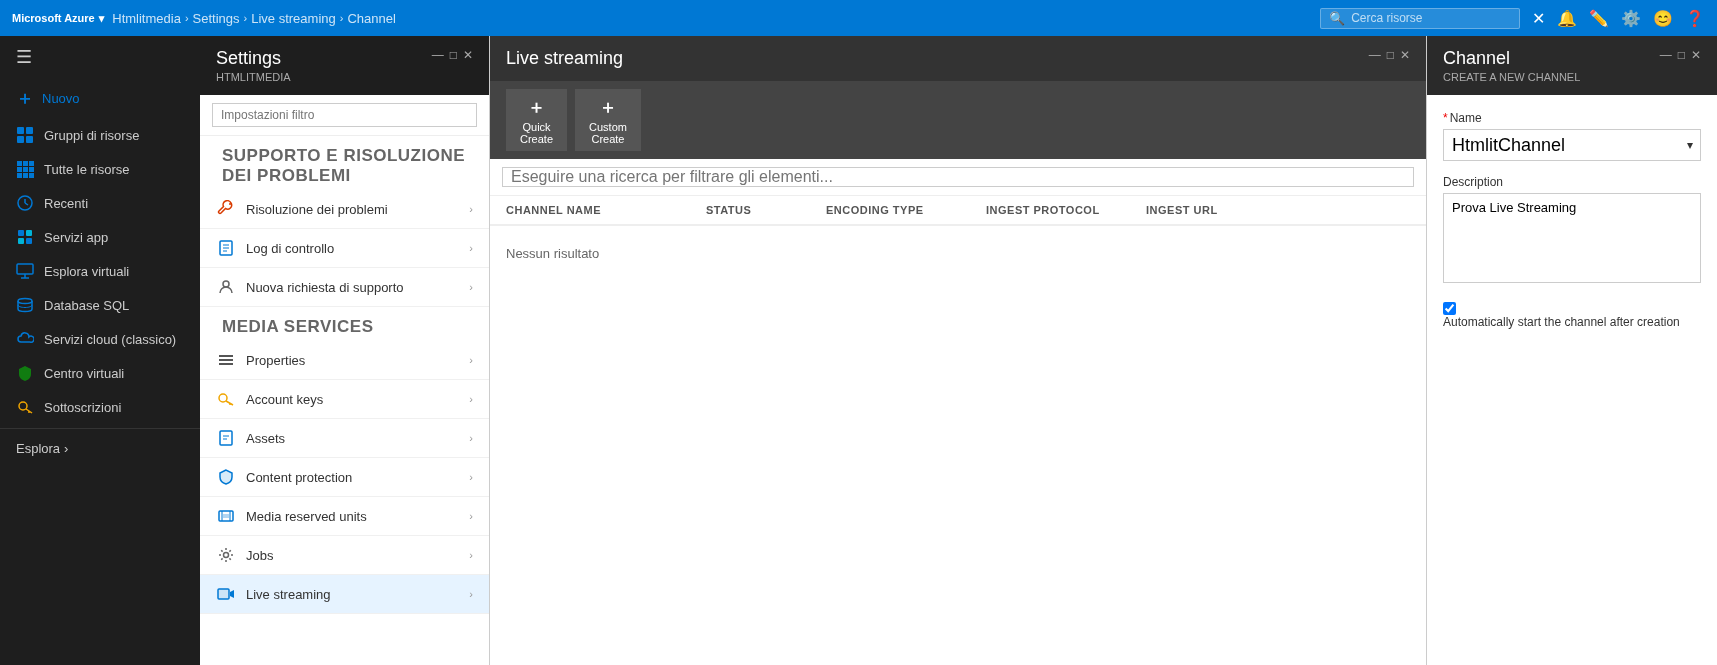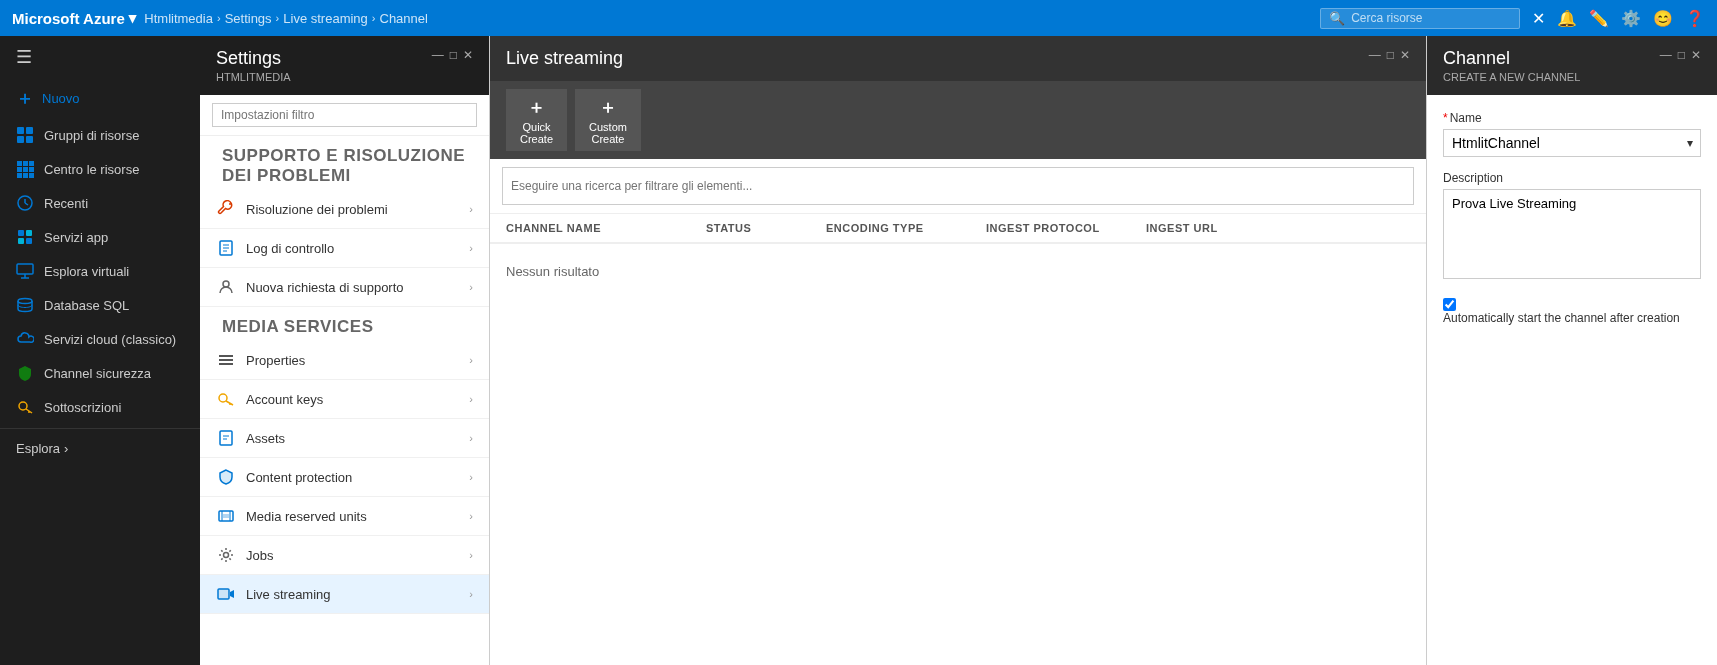--- a/index.html
+++ b/index.html
@@ -3,21 +3,21 @@
   <meta charset="utf-8">
   <style>
     * { box-sizing: border-box; margin: 0; padding: 0; }
     body { font-family: 'Segoe UI', Arial, sans-serif; font-size: 13px; background: #1a1a1a; color: #333; overflow: hidden; }
 
     
     .top-bar {
       display: flex; align-items: center; height: 36px;
       background: #0078d4; color: white; padding: 0 12px; gap: 8px;
     }
-    .top-bar-brand { font-size: 15px; font-weight: 600; color: white; display: flex; align-items: center; gap: 4px; }
+    .top-bar-brand { font-size: 11px; font-weight: 600; color: white; display: flex; align-items: center; gap: 4px; }
     .top-bar-brand span { color: #fff; }
     .breadcrumb { display: flex; align-items: center; gap: 4px; font-size: 13px; color: #cce4f7; flex: 1; }
     .breadcrumb-sep { color: #cce4f7; font-size: 11px; }
     .top-bar-right { display: flex; align-items: center; gap: 12px; }
     .search-box {
       display: flex; align-items: center; background: rgba(255,255,255,0.15);
       border: 1px solid rgba(255,255,255,0.3); border-radius: 2px;
       padding: 2px 8px; gap: 6px; width: 200px;
     }
     .search-box input { background: none; border: none; outline: none; color: white; font-size: 12px; width: 150px; }
@@ -91,22 +91,22 @@
     .toolbar { background: #444; padding: 8px 16px; display: flex; gap: 8px; }
     .toolbar-btn {
       display: flex; flex-direction: column; align-items: center; gap: 2px;
       background: #555; border: none; color: white; padding: 6px 14px;
       cursor: pointer; font-size: 11px; min-width: 60px;
     }
     .toolbar-btn .btn-icon { font-size: 18px; font-weight: bold; }
     .content-area { flex: 1; padding: 0; }
     .content-search { padding: 8px 12px; border-bottom: 1px solid #eee; }
     .content-search input {
-      width: 100%; border: 1px solid #ccc; padding: 11px 8px;
-      font-size: 12px; outline: none;
+      width: 100%; border: 1px solid #ccc; padding: 0 8px;
+      font-size: 16px; outline: none;
     }
     .table-header {
       display: flex; padding: 8px 16px; background: white;
       border-bottom: 2px solid #eee; font-size: 11px; font-weight: 600;
       color: #555; text-transform: uppercase; letter-spacing: 0.5px;
     }
     .col-name { width: 200px; }
     .col-status { width: 120px; }
     .col-encoding { width: 160px; }
     .col-ingest-proto { width: 160px; }
@@ -120,21 +120,21 @@
       display: flex; flex-direction: column;
     }
     .channel-panel-header-top { display: flex; justify-content: space-between; align-items: flex-start; }
     .channel-form { padding: 16px; }
     .form-group { margin-bottom: 14px; }
     .form-label { font-size: 12px; color: #333; margin-bottom: 4px; display: flex; align-items: center; gap: 2px; }
     .form-label .required { color: #e00; }
     .form-select-wrapper { position: relative; }
     .form-select-wrapper select {
       width: 100%; padding: 5px 8px; border: 1px solid #ccc;
-      font-size: 14px; outline: none; background: white; appearance: none;
+      font-size: 18px; outline: none; background: white; appearance: none;
     }
     .form-select-chevron { position: absolute; right: 8px; top: 50%; transform: translateY(-50%); color: #333; font-size: 12px; pointer-events: none; }
     .form-textarea {
       width: 100%; padding: 6px 8px; border: 1px solid #ccc;
       font-size: 13px; outline: none; resize: none; height: 90px;
       font-family: inherit;
     }
     .form-checkbox-row { display: flex; align-items: flex-start; margin-top: 8px; flex-direction: column; }
     .form-checkbox-row input[type="checkbox"] { margin-top: 2px; flex-shrink: 0; }
     .form-checkbox-label { font-size: 12px; color: #333; }
@@ -203,21 +203,21 @@
             <rect x="7" y="1" width="5" height="5" fill="#0078d4"></rect>
             <rect x="13" y="1" width="5" height="5" fill="#0078d4"></rect>
             <rect x="1" y="7" width="5" height="5" fill="#0078d4"></rect>
             <rect x="7" y="7" width="5" height="5" fill="#0078d4"></rect>
             <rect x="13" y="7" width="5" height="5" fill="#0078d4"></rect>
             <rect x="1" y="13" width="5" height="5" fill="#0078d4"></rect>
             <rect x="7" y="13" width="5" height="5" fill="#0078d4"></rect>
             <rect x="13" y="13" width="5" height="5" fill="#0078d4"></rect>
           </svg>
       </span>
-      <span>Centro le risorse</span>
+      <span>Tutte le risorse</span>
     </div>
     <div class="sidebar-item">
       <span class="icon">
         <svg width="18" height="18" viewBox="0 0 18 18">
             <circle cx="9" cy="9" r="7" stroke="#0078d4" stroke-width="1.5" fill="none"></circle>
             <line x1="9" y1="5" x2="9" y2="9" stroke="#0078d4" stroke-width="1.5"></line>
             <line x1="9" y1="9" x2="12" y2="11" stroke="#0078d4" stroke-width="1.5"></line>
           </svg>
       </span>
       <span>Recenti</span>
@@ -260,21 +260,21 @@
           </svg>
       </span>
       <span>Servizi cloud (classico)</span>
     </div>
     <div class="sidebar-item">
       <span class="icon">
         <svg width="18" height="18" viewBox="0 0 18 18">
             <path d="M9 2L3 5v5c0 4 3 6 6 7 3-1 6-3 6-7V5z" fill="#107c10"></path>
           </svg>
       </span>
-      <span>Channel sicurezza</span>
+      <span>Centro virtuali</span>
     </div>
     <div class="sidebar-item">
       <span class="icon">
         <svg width="18" height="18" viewBox="0 0 18 18">
             <circle cx="7" cy="8" r="4" stroke="#f0a500" stroke-width="1.5" fill="none"></circle>
             <line x1="10" y1="11" x2="16" y2="15" stroke="#f0a500" stroke-width="1.5"></line>
             <line x1="13" y1="13" x2="13" y2="15" stroke="#f0a500" stroke-width="1.5"></line>
           </svg>
       </span>
       <span>Sottoscrizioni</span>

